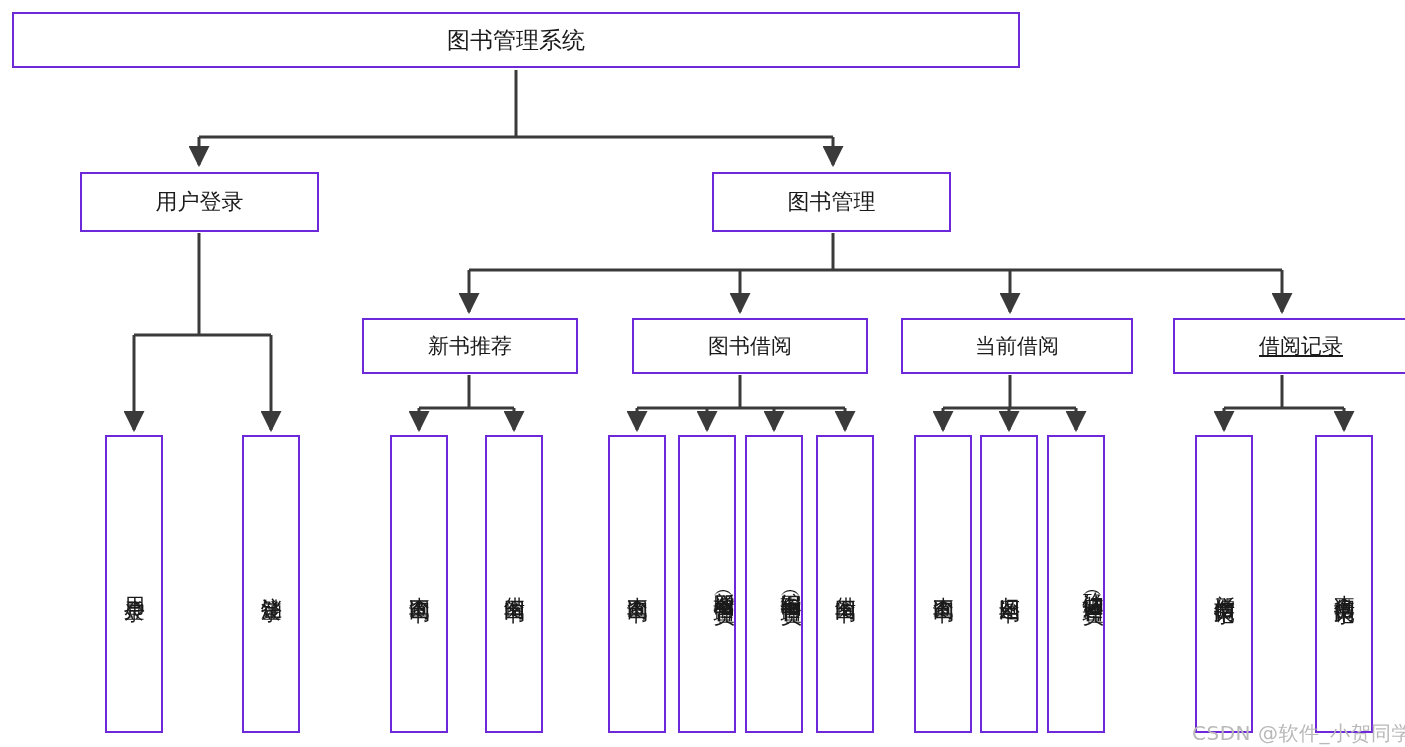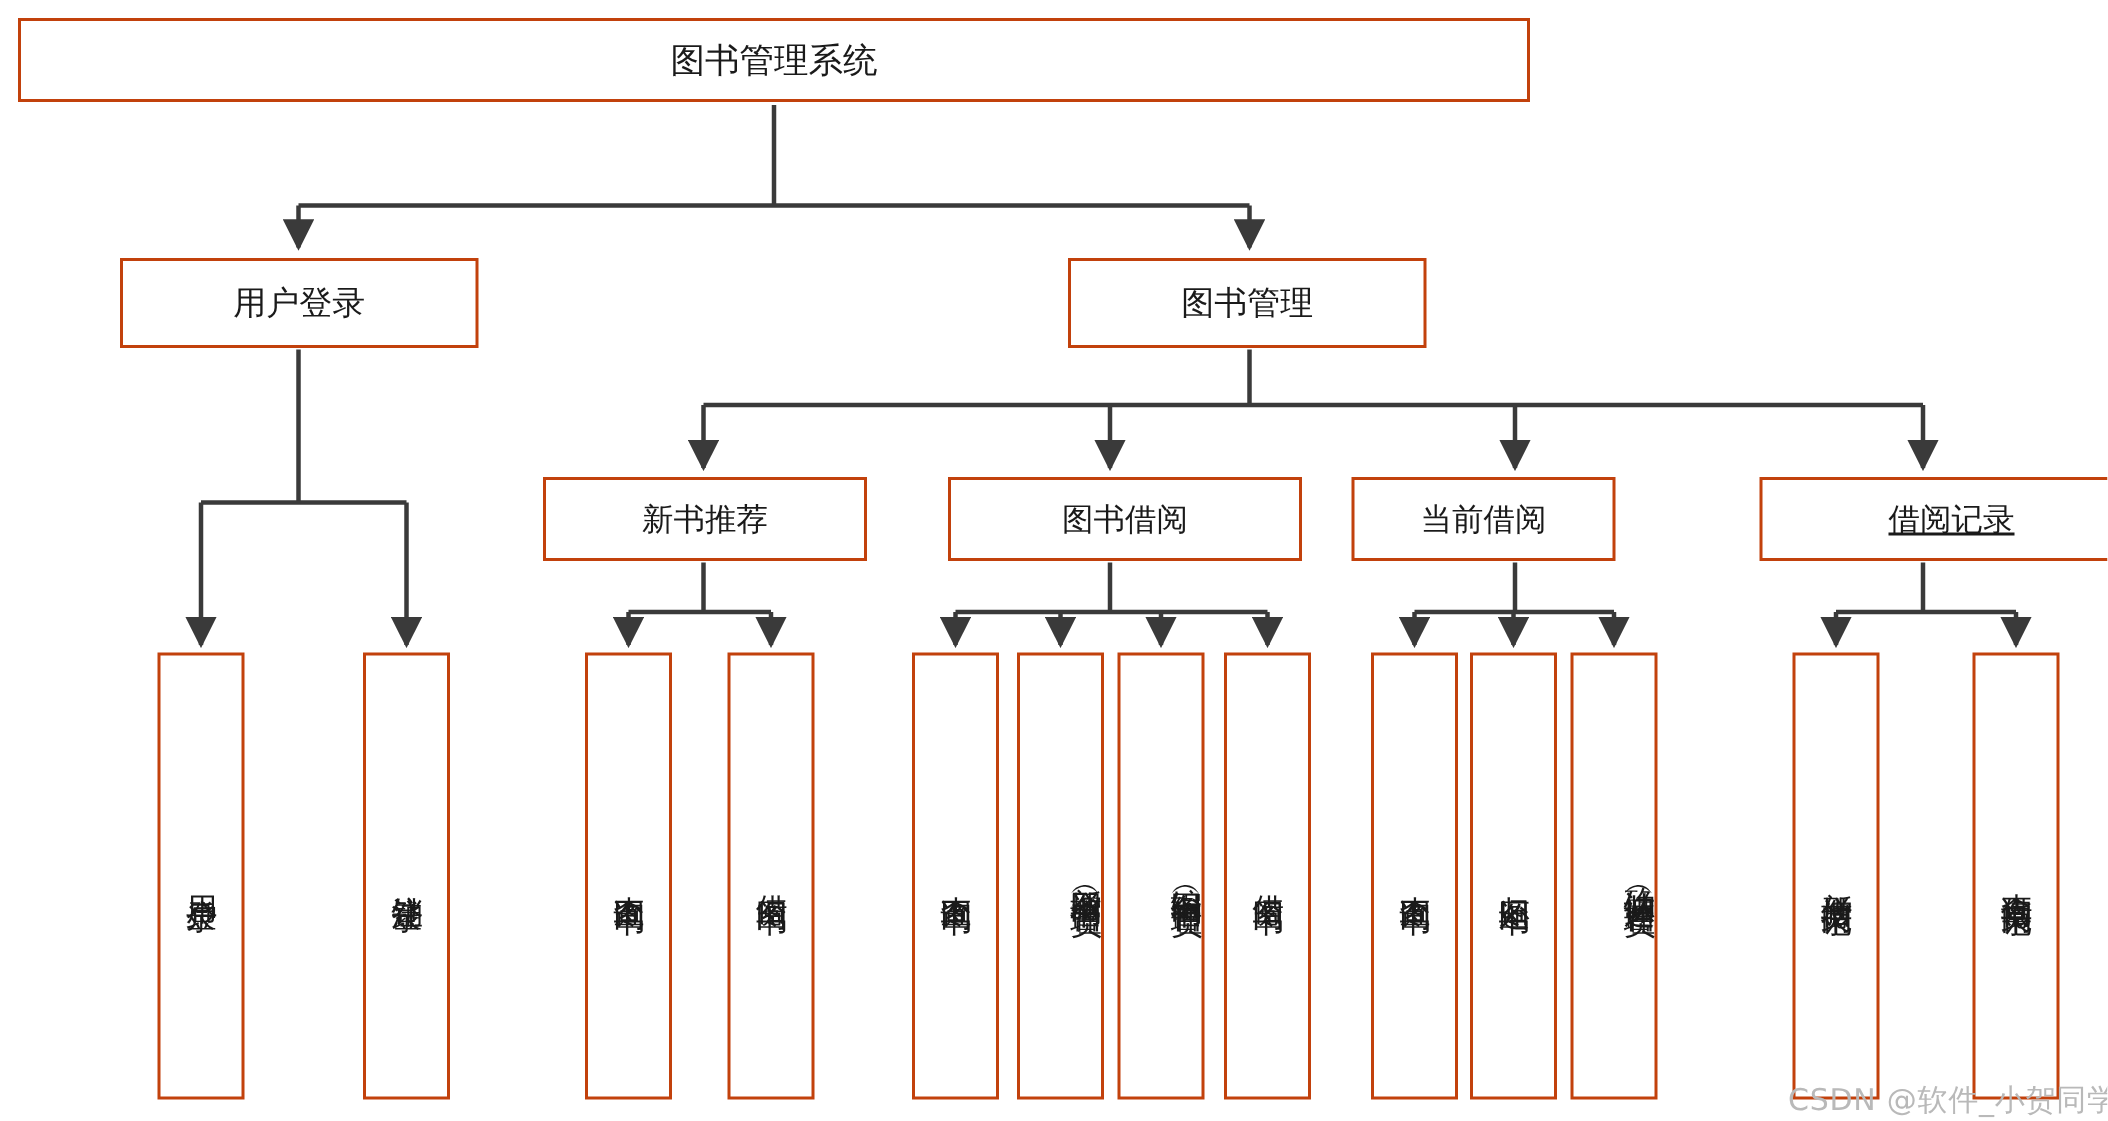--- a/index.html
+++ b/index.html
@@ -23,21 +23,21 @@
     left: 0;
     top: 0;
     width: 1405px;
     height: 747px;
     pointer-events: none;
   }
   .node {
     position: absolute;
     box-sizing: border-box;
     background: #ffffff;
-    border: 2px solid #c2410c;
+    border: 2px solid #6d28d9;
     display: flex;
     align-items: center;
     justify-content: center;
     color: #1a1a1a;
   }
   .node.root {
     font-size: 23px;
   }
   .node.level1 {
     font-size: 22px;
@@ -133,21 +133,21 @@
   <div class="node level2" style="left:362px; top:318px; width:216px; height:56px;">
     <span>新书推荐</span>
   </div>
 
   <div class="node level1" style="left:712px; top:172px; width:239px; height:60px;">
     <span>图书管理</span>
   </div>
   <div class="node level2" style="left:632px; top:318px; width:236px; height:56px;">
     <span>图书借阅</span>
   </div>
-  <div class="node level2" style="left:901px; top:318px; width:176px; height:56px;">
+  <div class="node level2" style="left:901px; top:318px; width:232px; height:56px;">
     <span>当前借阅</span>
   </div>
   <div class="node level2" style="left:1173px; top:318px; width:256px; height:56px;text-decoration:underline;">
     <span>借阅记录</span>
   </div>
 
   <div class="node leaf centered" style="left:105px; top:435px; width:58px; height:298px;">
     <span>用户登录</span>
   </div>
   <div class="node leaf centered" style="left:242px; top:435px; width:58px; height:298px;">

